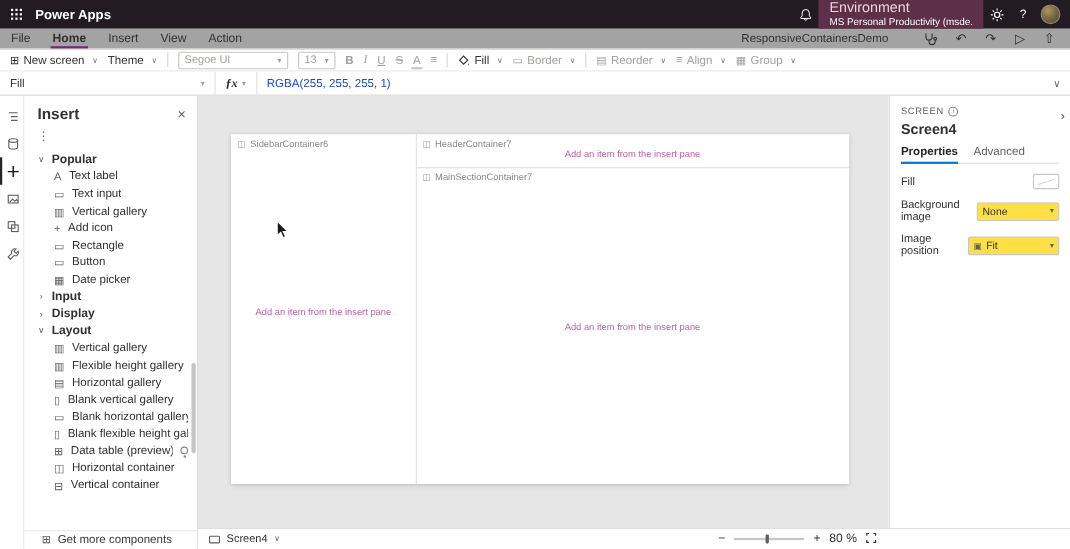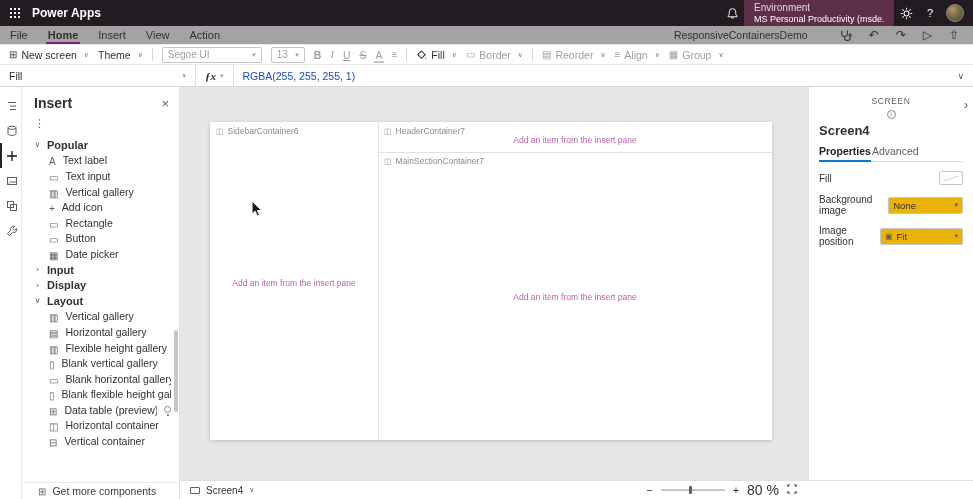--- a/index.html
+++ b/index.html
@@ -11,21 +11,21 @@
   
   .topbar { position:absolute; left:0; top:0; right:0; height:26px; background:#221c22; color:#fff; display:flex; align-items:center; z-index:9; }
   .waffle-btn { width:30px; height:26px; display:flex; align-items:center; justify-content:center; }
   .waffle { width:10px; height:10px; position:relative; }
   .waffle::before { content:""; position:absolute; left:0; top:0; width:2px; height:2px; background:#fff;
     box-shadow:4px 0 0 #fff,8px 0 0 #fff,0 4px 0 #fff,4px 4px 0 #fff,8px 4px 0 #fff,0 8px 0 #fff,4px 8px 0 #fff,8px 8px 0 #fff; }
   .appname { font-size:12px; font-weight:700; margin-left:2px; white-space:nowrap; }
   .top-right { margin-left:auto; display:flex; align-items:center; height:100%; }
   .bell-btn { width:24px; display:flex; justify-content:center; }
   .envblock { height:100%; background:#5e2f49; display:flex; flex-direction:column; justify-content:center; padding:0 10px; line-height:1.15; max-width:150px; }
-  .envlabel { font-size:10px; color:#e5d6de; }
+  .envlabel { font-size:13px; color:#e5d6de; }
   .envname { font-size:9px; white-space:nowrap; overflow:hidden; }
   .topicon { width:24px; text-align:center; font-size:12px; display:flex; justify-content:center; align-items:center; }
   .help-glyph { font-size:11px; }
   .avatar { width:18px; height:18px; border-radius:50%; margin:0 9px 0 4px; border:1px solid #9a8090;
     background:radial-gradient(circle at 35% 30%, #b3955e 0%, #7a6b43 45%, #3f4a2e 100%); }
 
   
   .menubar { position:absolute; left:0; top:26px; right:0; height:19px; background:#a3a3a3; border-bottom:1px solid #eceae8; display:flex; align-items:center; font-size:11px; z-index:8; }
   .menu-item { padding:0 10px; height:100%; display:flex; align-items:center; position:relative; }
   .menu-item.active { font-weight:700; }
@@ -121,46 +121,46 @@
   .lbl-main { left:174px; top:34px; }
   .hint { position:absolute; font-size:8.5px; color:#bb62a8; text-align:center; }
   .hint-sidebar { left:0; width:168px; top:156px; }
   .hint-header { left:168px; right:0; top:13px; }
   .hint-main { left:168px; right:0; top:170px; }
   .cursor { position:absolute; left:70px; top:113px; }
 
   
   .propspanel { position:absolute; right:0; top:87px; width:165px; bottom:19px; background:#fff; border-left:1px solid #e1dfdd; padding:9px 10px 0 10px; z-index:4; }
   .pp-collapse { position:absolute; right:5px; top:11px; font-size:12px; color:#605e5c; }
-  .pp-type { display:flex; align-items:center; gap:4px; font-size:8.5px; letter-spacing:.6px; color:#605e5c;flex-direction:column; }
+  .pp-type { display:flex; align-items:center; gap:4px; font-size:8.5px; letter-spacing:.6px; color:#605e5c; }
   .info-icon { width:9px; height:9px; border:1px solid #8a8886; border-radius:50%; font-size:6.5px; display:inline-flex; align-items:center; justify-content:center; color:#8a8886; letter-spacing:0; }
   .pp-name { font-size:13px; font-weight:700; margin-top:4px; }
-  .pp-tabs { display:flex; gap:1px; margin-top:7px; border-bottom:1px solid #e1dfdd; }
+  .pp-tabs { display:flex; gap:14px; margin-top:7px; border-bottom:1px solid #e1dfdd; }
   .pp-tab { font-size:10.5px; padding-bottom:4px; color:#605e5c; position:relative; }
   .pp-tab.active { color:#242424; font-weight:700; }
   .pp-tab.active::after { content:""; position:absolute; left:0; right:0; bottom:-1px; height:2px; background:#0078d4; }
   .field { display:flex; align-items:center; justify-content:space-between; margin-top:9px; }
   .f-label { font-size:10px; }
   .swatch { width:24px; height:14px; border:1px solid #c8c6c4; border-radius:2px; background:#fff; position:relative; }
   .swatch::after { content:""; position:absolute; left:3px; top:6px; width:16px; height:1px; background:#d8d6d4; transform:rotate(-18deg); }
-  .select { width:88px; height:17px; border:1px solid #c8c6c4; border-radius:2px; display:flex; align-items:center; padding:0 4px; font-size:9.5px; gap:4px; background:#eab308; }
+  .select { width:88px; height:17px; border:1px solid #c8c6c4; border-radius:2px; display:flex; align-items:center; padding:0 4px; font-size:9.5px; gap:4px; background:#fde047; }
   .sval { flex:1; overflow:hidden; white-space:nowrap; }
   .sarrow { font-size:7px; color:#605e5c; }
   .sic { font-size:8px; color:#605e5c; }
 
   
   .statusbar { position:absolute; left:180px; right:0; bottom:0; height:19px; background:#fff; border-top:1px solid #e1dfdd; display:flex; align-items:center; font-size:10px; z-index:5; }
   .sb-screen { display:flex; align-items:center; gap:6px; padding-left:10px; }
   .sb-screen-icon { width:10px; height:7px; border:1px solid #605e5c; border-radius:1px; }
   .sb-chev { font-size:7px; color:#605e5c; }
   .zoomgroup { position:absolute; right:176px; display:flex; align-items:center; gap:8px; }
   .zg-btn { font-size:11px; color:#323130; line-height:1; }
   .slider { width:64px; height:2px; background:#c8c6c4; position:relative; }
   .slider-thumb { position:absolute; left:45%; top:-3px; width:3px; height:8px; background:#605e5c; border-radius:1px; }
-  .zoom-pct { font-size:14px; }
+  .zoom-pct { font-size:11px; }
 </style>
 </head>
 <body>
 
 <div class="root">
 
   <header class="topbar">
     <div class="waffle-btn">
       <span class="waffle"></span>
     </div>
@@ -369,26 +369,26 @@
         </div>
         <div class="sec">
           <span class="chev">∨</span>
           <span class="seclabel">Layout</span>
         </div>
         <div class="itm">
           <span class="iic" data-icon="vertical-gallery"></span>
           <span class="ilabel">Vertical gallery</span>
         </div>
         <div class="itm">
+          <span class="iic" data-icon="flexible-height-gallery"></span>
+          <span class="ilabel">Flexible height gallery</span>
+        </div>
+        <div class="itm">
           <span class="iic" data-icon="horizontal-gallery"></span>
           <span class="ilabel">Horizontal gallery</span>
-        </div>
-        <div class="itm">
-          <span class="iic" data-icon="flexible-height-gallery"></span>
-          <span class="ilabel">Flexible height gallery</span>
         </div>
         <div class="itm">
           <span class="iic" data-icon="blank-vertical-gallery"></span>
           <span class="ilabel">Blank vertical gallery</span>
         </div>
         <div class="itm">
           <span class="iic" data-icon="blank-horizontal-gallery"></span>
           <span class="ilabel">Blank horizontal gallery</span>
         </div>
         <div class="itm">

